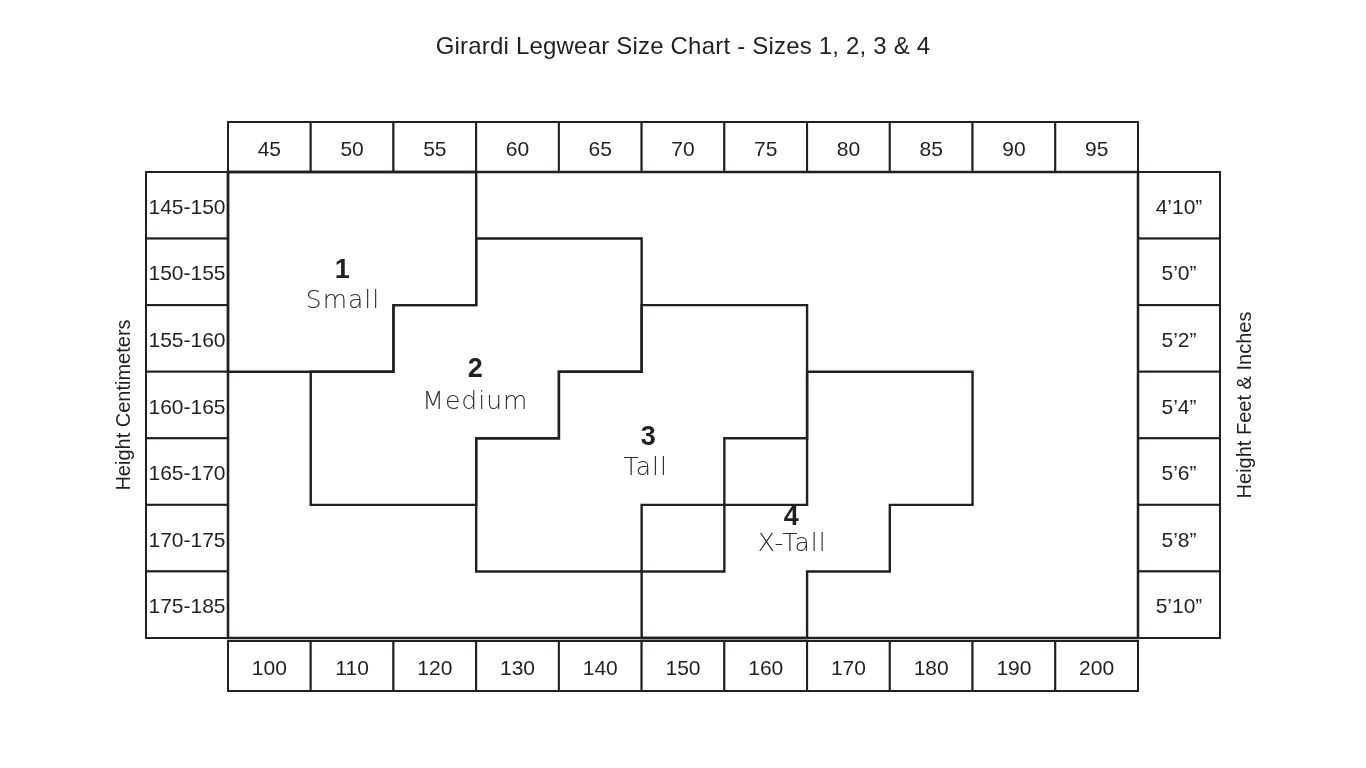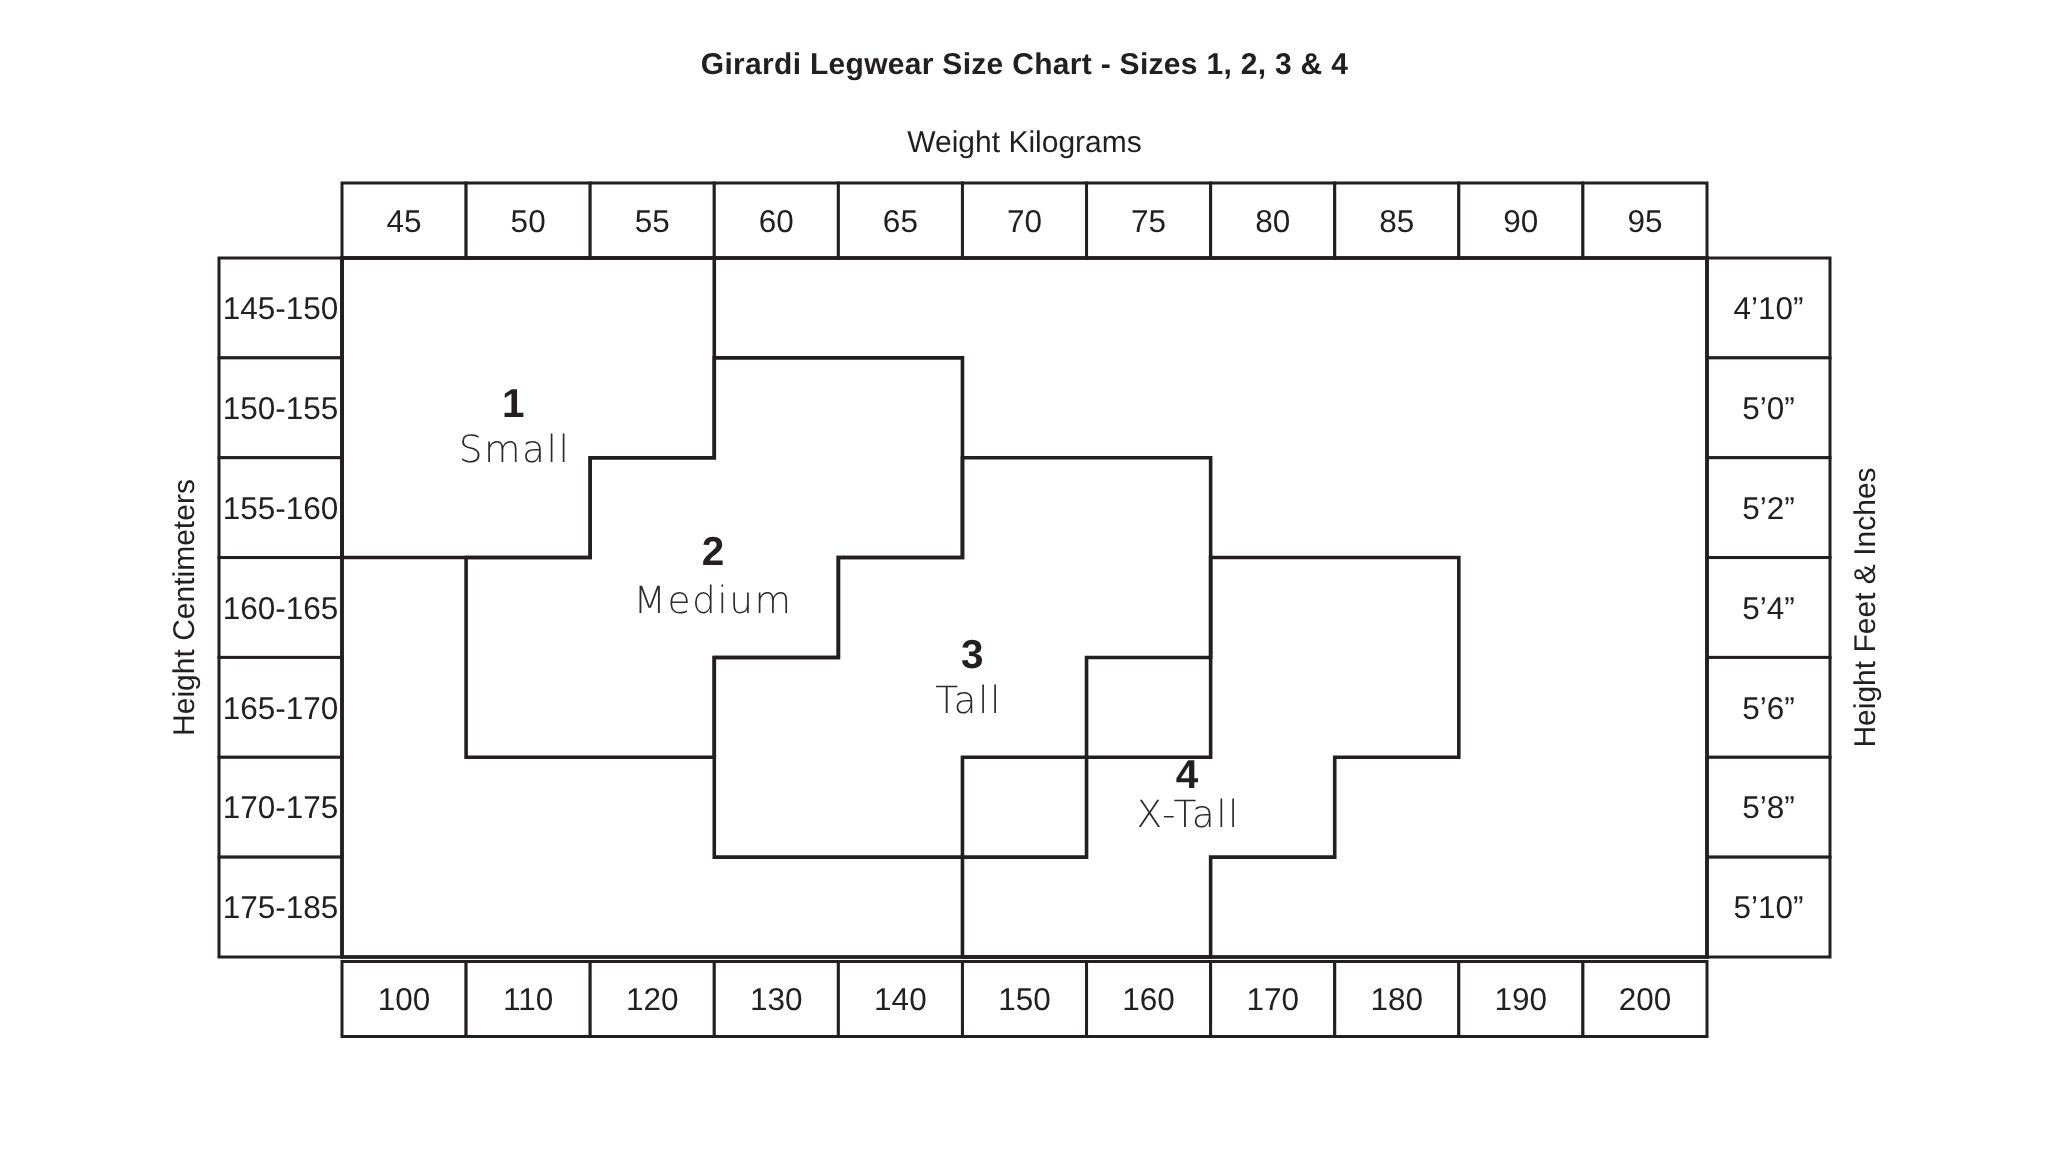--- a/index.html
+++ b/index.html
@@ -1,19 +1,19 @@
 <!DOCTYPE html>
 <html><head>
 <meta charset="utf-8">
 <style>
   html,body{margin:0;padding:0;background:#ffffff;}
   .stage{position:relative;width:1366px;height:768px;background:#ffffff;overflow:hidden;
          font-family:"Liberation Sans",sans-serif;color:#231f20;}
   .title{position:absolute;top:32px;left:0;width:100%;text-align:center;
-         font-size:20px;font-weight:700;letter-spacing:.2px;}
+         font-size:24px;font-weight:400;letter-spacing:.2px;}
   .axisTop,.axisBottom{position:absolute;left:228px;width:910px;text-align:center;
          font-size:20px;font-weight:500;}
   .axisTop{top:84px;}
   .axisBottom{top:712px;}
   .axisLeft,.axisRight{position:absolute;width:300px;height:26px;line-height:26px;
          text-align:center;font-size:20px;font-weight:500;transform:rotate(-90deg);}
   .axisLeft{left:-27px;top:392px;}
   .axisRight{left:1094px;top:392px;}
   svg{position:absolute;left:0;top:0;}
   .cell{fill:#ffffff;stroke:#231f20;stroke-width:2;}
@@ -24,21 +24,20 @@
   .regNum{font-family:"Liberation Sans",sans-serif;font-size:27px;font-weight:bold;
          fill:#231f20;text-anchor:middle;dominant-baseline:central;}
   .regName{font-family:"DejaVu Sans",sans-serif;font-size:25px;font-weight:300;
          fill:#2b2b2b;text-anchor:middle;dominant-baseline:central;letter-spacing:1px;}
 </style>
 </head>
 <body>
 
 <div class="stage">
   <div class="title">Girardi Legwear Size Chart - Sizes 1, 2, 3 &amp; 4</div>
-  <div class="axisTop">Weight Kilograms</div>
   <div class="axisLeft">Height Centimeters</div>
   <div class="axisRight">Height Feet &amp; Inches</div>
   <svg id="chart-svg" width="1366" height="768" viewBox="0 0 1366 768">
       <rect x="228" y="122" width="82.72727272727273" height="50" class="cell"></rect>
       <text x="269.3636363636364" y="148" class="cellText">45</text>
       <rect x="310.72727272727275" y="122" width="82.72727272727273" height="50" class="cell"></rect>
       <text x="352.0909090909091" y="148" class="cellText">50</text>
       <rect x="393.4545454545455" y="122" width="82.72727272727273" height="50" class="cell"></rect>
       <text x="434.81818181818187" y="148" class="cellText">55</text>
       <rect x="476.1818181818182" y="122" width="82.72727272727273" height="50" class="cell"></rect>

